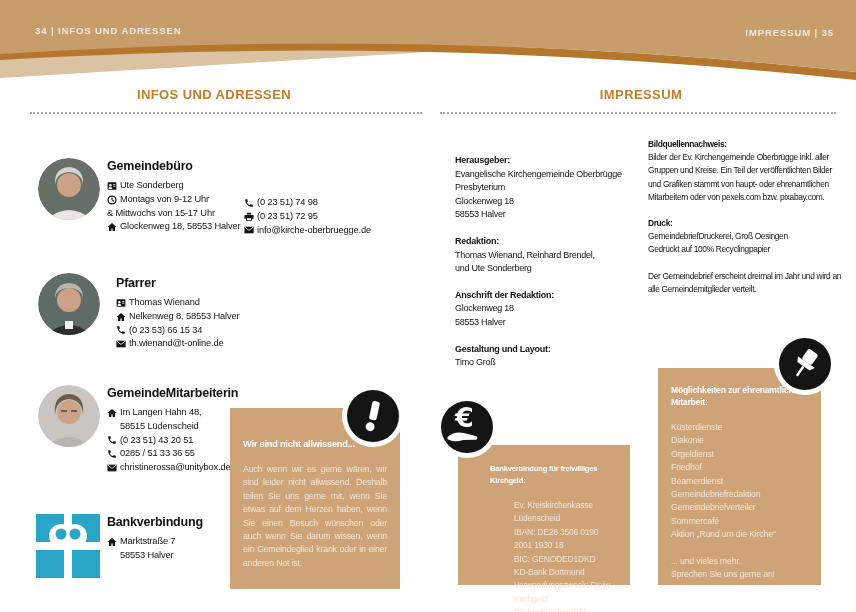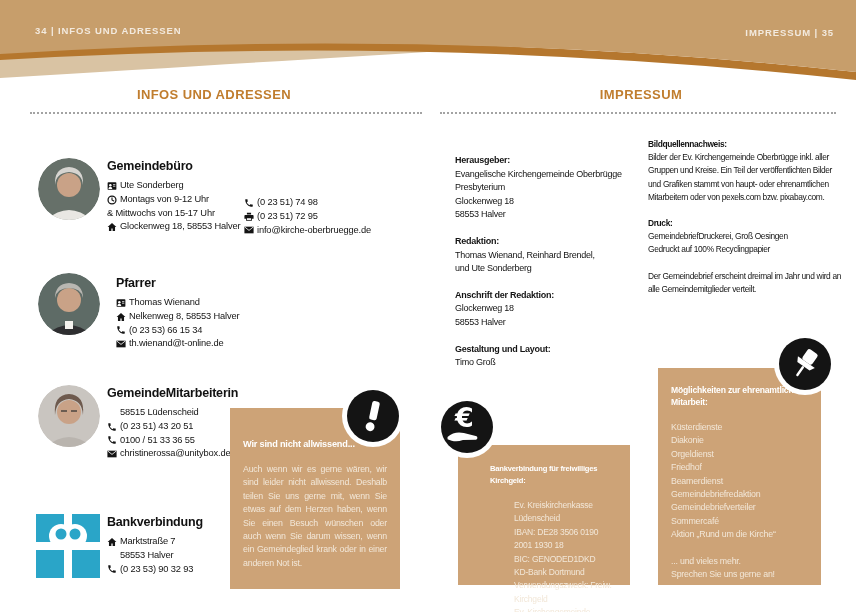--- a/index.html
+++ b/index.html
@@ -220,38 +220,46 @@
     <svg width="62" height="62" viewBox="0 0 62 62">
       <circle cx="31" cy="31" r="31" fill="#c9c5c0"></circle>
       <path d="M8 62 Q31 42 54 62 Z" fill="#b9b4ae"></path>
       <circle cx="31" cy="27" r="12" fill="#c9a287"></circle>
       <path d="M17 30 Q15 10 31 9 Q47 10 45 30 Q44 15 31 14 Q18 15 17 30 Z" fill="#6e5a4e"></path>
       <path d="M23 26 h6 M33 26 h6" stroke="#4c4640" stroke-width="1.6" fill="none"></path>
     </svg>
   </div>
   <div class="sec-text" style="left:107px;top:386px;">
     <h2>GemeindeMitarbeiterin</h2>
+    <div class="line">
+      <span class="ic">
+          <svg>
+            <use href="#sym-home"></use>
+          </svg>
+        </span>
+      <span>Im Langen Hahn 48,</span>
+    </div>
     <div class="line indent">
       <span>58515 Lüdenscheid</span>
     </div>
     <div class="line">
       <span class="ic">
           <svg>
             <use href="#sym-phone"></use>
           </svg>
         </span>
       <span>(0 23 51) 43 20 51</span>
     </div>
     <div class="line">
       <span class="ic">
           <svg>
             <use href="#sym-phone"></use>
           </svg>
         </span>
-      <span>0100 / 51 33 36 55</span>
+      <span>0285 / 51 33 36 55</span>
     </div>
     <div class="line">
       <span class="ic">
           <svg>
             <use href="#sym-mail"></use>
           </svg>
         </span>
       <span>christinerossa@unitybox.de</span>
     </div>
   </div>
@@ -274,28 +282,20 @@
     <div class="line">
       <span class="ic">
           <svg>
             <use href="#sym-home"></use>
           </svg>
         </span>
       <span>Marktstraße 7</span>
     </div>
     <div class="line indent">
       <span>58553 Halver</span>
-    </div>
-    <div class="line">
-      <span class="ic">
-          <svg>
-            <use href="#sym-phone"></use>
-          </svg>
-        </span>
-      <span>(0 23 53) 90 32 93</span>
     </div>
   </div>
 
   <div class="tanbox" style="left:230px;top:408px;width:170px;height:181px;">
     <div class="bx-title" style="margin-top:14px;">Wir sind nicht allwissend...</div>
     <div class="bx-body justify">Auch wenn wir es gerne wären, wir sind leider nicht allwissend. Deshalb teilen Sie uns gerne mit, wenn Sie etwas auf dem Herzen haben, wenn Sie einen Besuch wünschen oder auch wenn Sie darum wissen, wenn ein Gemeindeglied krank oder in einer anderen Not ist.</div>
   </div>
   <div class="circle-ic" style="left:347px;top:390px;">
     <svg viewBox="0 0 24 24">
       <g transform="rotate(12,12,12)">

